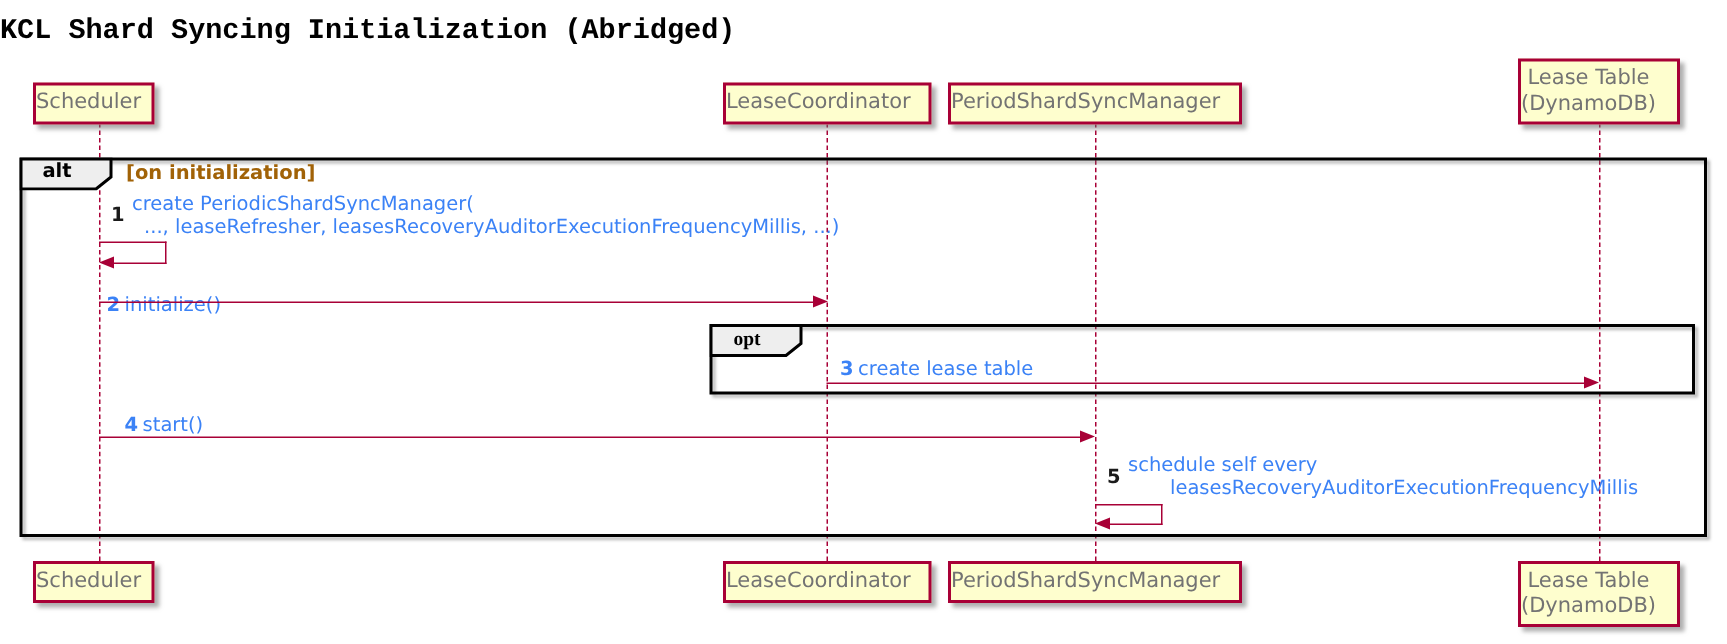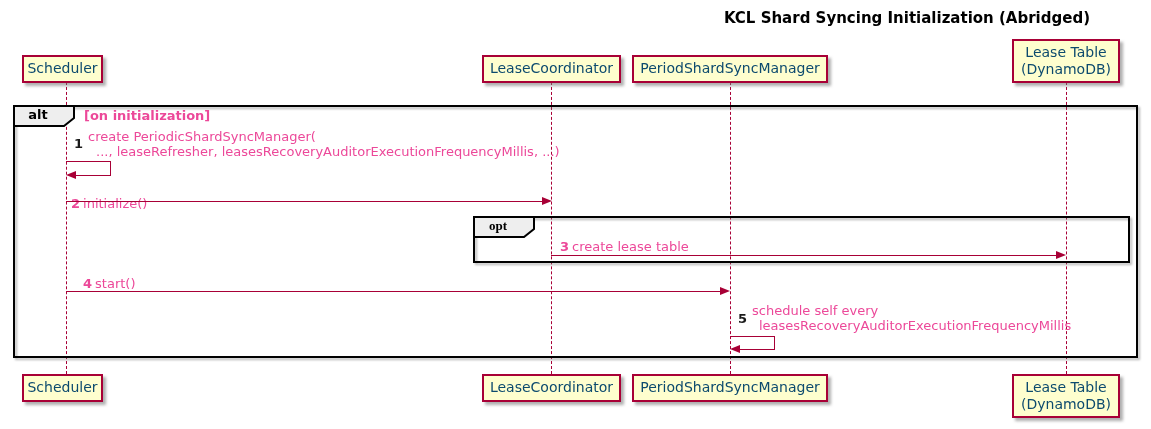--- a/index.html
+++ b/index.html
@@ -1,49 +1,49 @@
 <!DOCTYPE html>
 <html><head>
 <meta charset="utf-8">
 <style>
   html,body{margin:0;padding:0;background:#ffffff;}
   .canvas{
     position:relative;width:1151px;height:429px;background:#ffffff;
     font-family:"DejaVu Sans", sans-serif;color:#1a1a1a;overflow:hidden;
   }
   .title{
-    position:absolute;top:9px;left:0;width:1090px;text-align:right;
-    font-size:15px;font-weight:bold;color:#000;
+    position:absolute;top:9px;left:0;width:1090px;text-align:left;
+    font-size:19px;font-weight:bold;color:#000;font-family:Liberation Mono, monospace;
   }
   .lifeline{
     position:absolute;width:0;border-left:1px dashed #A80036;z-index:1;
   }
   .pbox{
     position:absolute;box-sizing:border-box;background:#FEFECE;
     border:2px solid #A80036;z-index:4;
-    display:flex;align-items:center;justify-content:center;
-    font-size:14px;line-height:1.25;text-align:center;color:#0c4a6e;
+    display:flex;align-items:center;justify-content:flex-start;
+    font-size:14px;line-height:1.25;text-align:center;color:#737373;
     filter:drop-shadow(3px 3px 1.5px rgba(110,110,110,0.55));
   }
   .frame{
     position:absolute;box-sizing:border-box;border:2px solid #000;z-index:2;
     filter:drop-shadow(2.5px 2.5px 1px rgba(110,110,110,0.5));
   }
   .pent{position:absolute;width:63px;height:22px;z-index:3;}
   .pent svg{position:absolute;left:0;top:0;}
   .pent .op-label{
     position:absolute;left:0;top:2px;width:50px;text-align:center;
     font-size:13px;font-weight:bold;color:#000;
   }
   .cond{
-    position:absolute;font-size:13px;font-weight:bold;color:#ec4899;
+    position:absolute;font-size:13px;font-weight:bold;color:#a16207;
     white-space:nowrap;z-index:3;
   }
   .msg{
-    position:absolute;font-size:13px;color:#ec4899;white-space:nowrap;z-index:3;
+    position:absolute;font-size:13px;color:#3b82f6;white-space:nowrap;z-index:3;
   }
   .msg b{font-weight:bold;margin-right:3px;}
   .mnum{
     position:absolute;font-size:13px;font-weight:bold;color:#1a1a1a;
     white-space:nowrap;z-index:3;
   }
   .hline{position:absolute;height:1.4px;background:#A80036;z-index:3;}
   .vline{position:absolute;width:1.4px;background:#A80036;z-index:3;}
   .ah-r{
     position:absolute;width:0;height:0;z-index:3;
@@ -100,21 +100,21 @@
   <div class="msg" style="left:560px;top:239px;"><b>3</b><span>create lease table</span></div>
   <div class="hline" style="left:551px;top:255px;width:506px;"></div>
   <div class="ah-r" style="left:1056px;top:251px;"></div>
 
   <div class="msg" style="left:71px;top:276px;margin-left:12px;"><b>4</b><span>start()</span></div>
   <div class="hline" style="left:66px;top:291px;width:655px;"></div>
   <div class="ah-r" style="left:720px;top:287px;"></div>
 
   <div class="mnum" style="left:738px;top:311px;">5</div>
   <div class="msg" style="left:752px;top:303px;">schedule self every</div>
-  <div class="msg" style="left:759px;top:318px;text-align:center;">leasesRecoveryAuditorExecutionFrequencyMillis</div>
+  <div class="msg" style="left:780px;top:318px;text-align:center;">leasesRecoveryAuditorExecutionFrequencyMillis</div>
   <div class="hline" style="left:730px;top:336px;width:45px;"></div>
   <div class="vline" style="left:774px;top:336px;height:14px;"></div>
   <div class="hline" style="left:739px;top:349px;width:36px;"></div>
   <div class="ah-l" style="left:730px;top:345px;"></div>
 
   <div class="pbox" style="left:22px;top:55px;width:81px;height:28px;">
     <span>Scheduler</span>
   </div>
   <div class="pbox" style="left:482px;top:55px;width:139px;height:28px;">
     <span>LeaseCoordinator</span>

